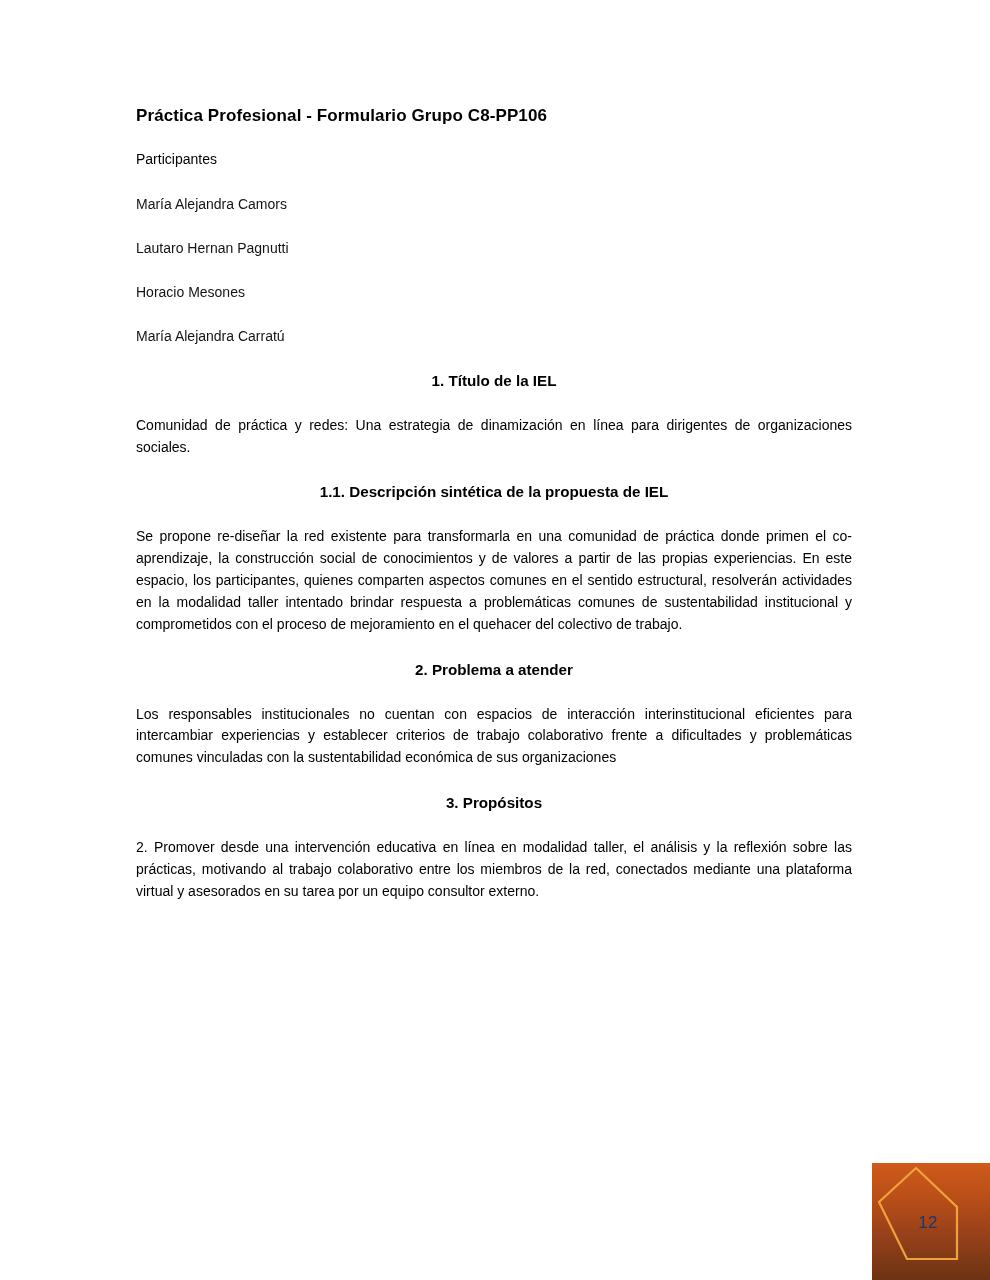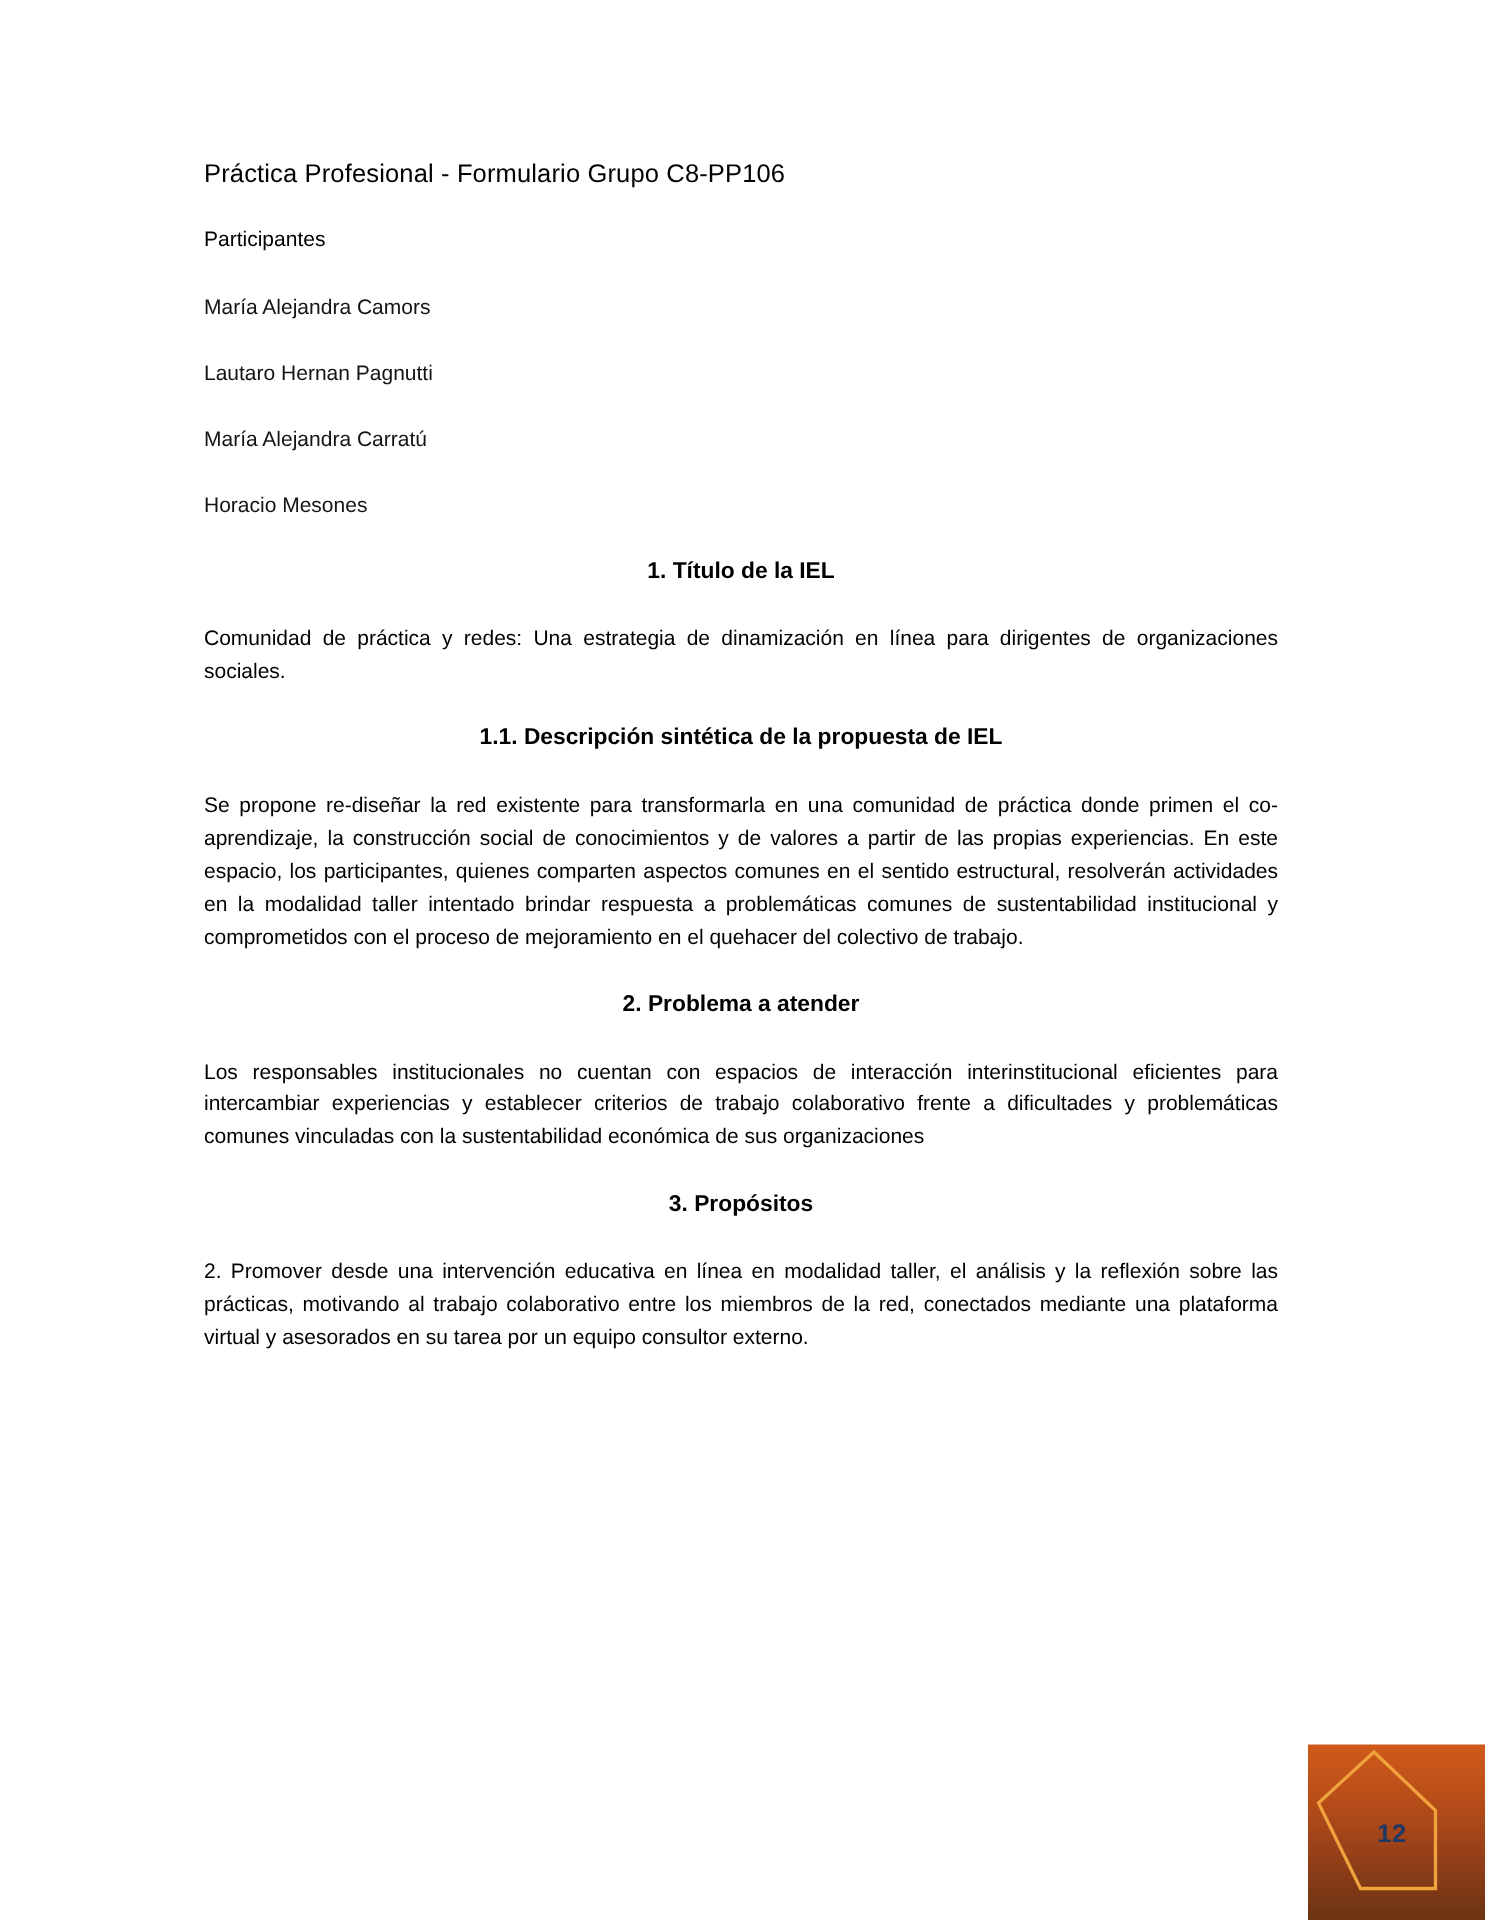--- a/index.html
+++ b/index.html
@@ -26,21 +26,21 @@
 
   .content {
     position: absolute;
     left: 136px;
     top: 105px;
     width: 716px;
   }
 
   .doc-title {
     font-size: 17px;
-    font-weight: normal;
+    font-weight: bold;
     line-height: 1.35;
     letter-spacing: 0.1px;
     color: #000000;
     margin: 0 0 21px 0;
   }
 
   .para {
     font-size: 14px;
     line-height: 1.56;
     color: #000000;
@@ -96,21 +96,21 @@
   .page-badge .page-num {
     position: absolute;
     left: 0;
     top: 0;
     width: 118px;
     height: 117px;
     display: flex;
     align-items: center;
     justify-content: center;
     font-size: 17px;
-    font-weight: bold;
+    font-weight: normal;
     color: #1f3864;
     letter-spacing: 0.3px;
     padding-right: 6px;
     padding-top: 2px;
     box-sizing: border-box;
   }
 </style>
 </head>
 <body>
 
@@ -119,23 +119,23 @@
   <div class="content">
 
     <h1 class="doc-title">Práctica Profesional - Formulario Grupo C8-PP106</h1>
 
     <p class="para para-plain">Participantes</p>
 
     <p class="name-line">María Alejandra Camors</p>
 
     <p class="name-line">Lautaro Hernan Pagnutti</p>
 
+    <p class="name-line">Horacio Mesones</p>
+
     <p class="name-line">María Alejandra Carratú</p>
-
-    <p class="name-line">Horacio Mesones</p>
 
     <h2 class="heading">1. Título de la IEL</h2>
 
     <p class="para">Comunidad de práctica y redes: Una estrategia de dinamización en línea para dirigentes de organizaciones sociales.</p>
 
     <h2 class="heading">1.1. Descripción sintética de la propuesta de IEL</h2>
 
     <p class="para">Se propone re-diseñar la red existente para transformarla en una comunidad de práctica donde primen el co-aprendizaje, la construcción social de conocimientos y de valores a partir de las propias experiencias. En este espacio, los participantes, quienes comparten aspectos comunes en el sentido estructural, resolverán actividades en la modalidad taller intentado brindar respuesta a problemáticas comunes de sustentabilidad institucional y comprometidos con el proceso de mejoramiento en el quehacer del colectivo de trabajo.</p>
 
     <h2 class="heading">2. Problema a atender</h2>

